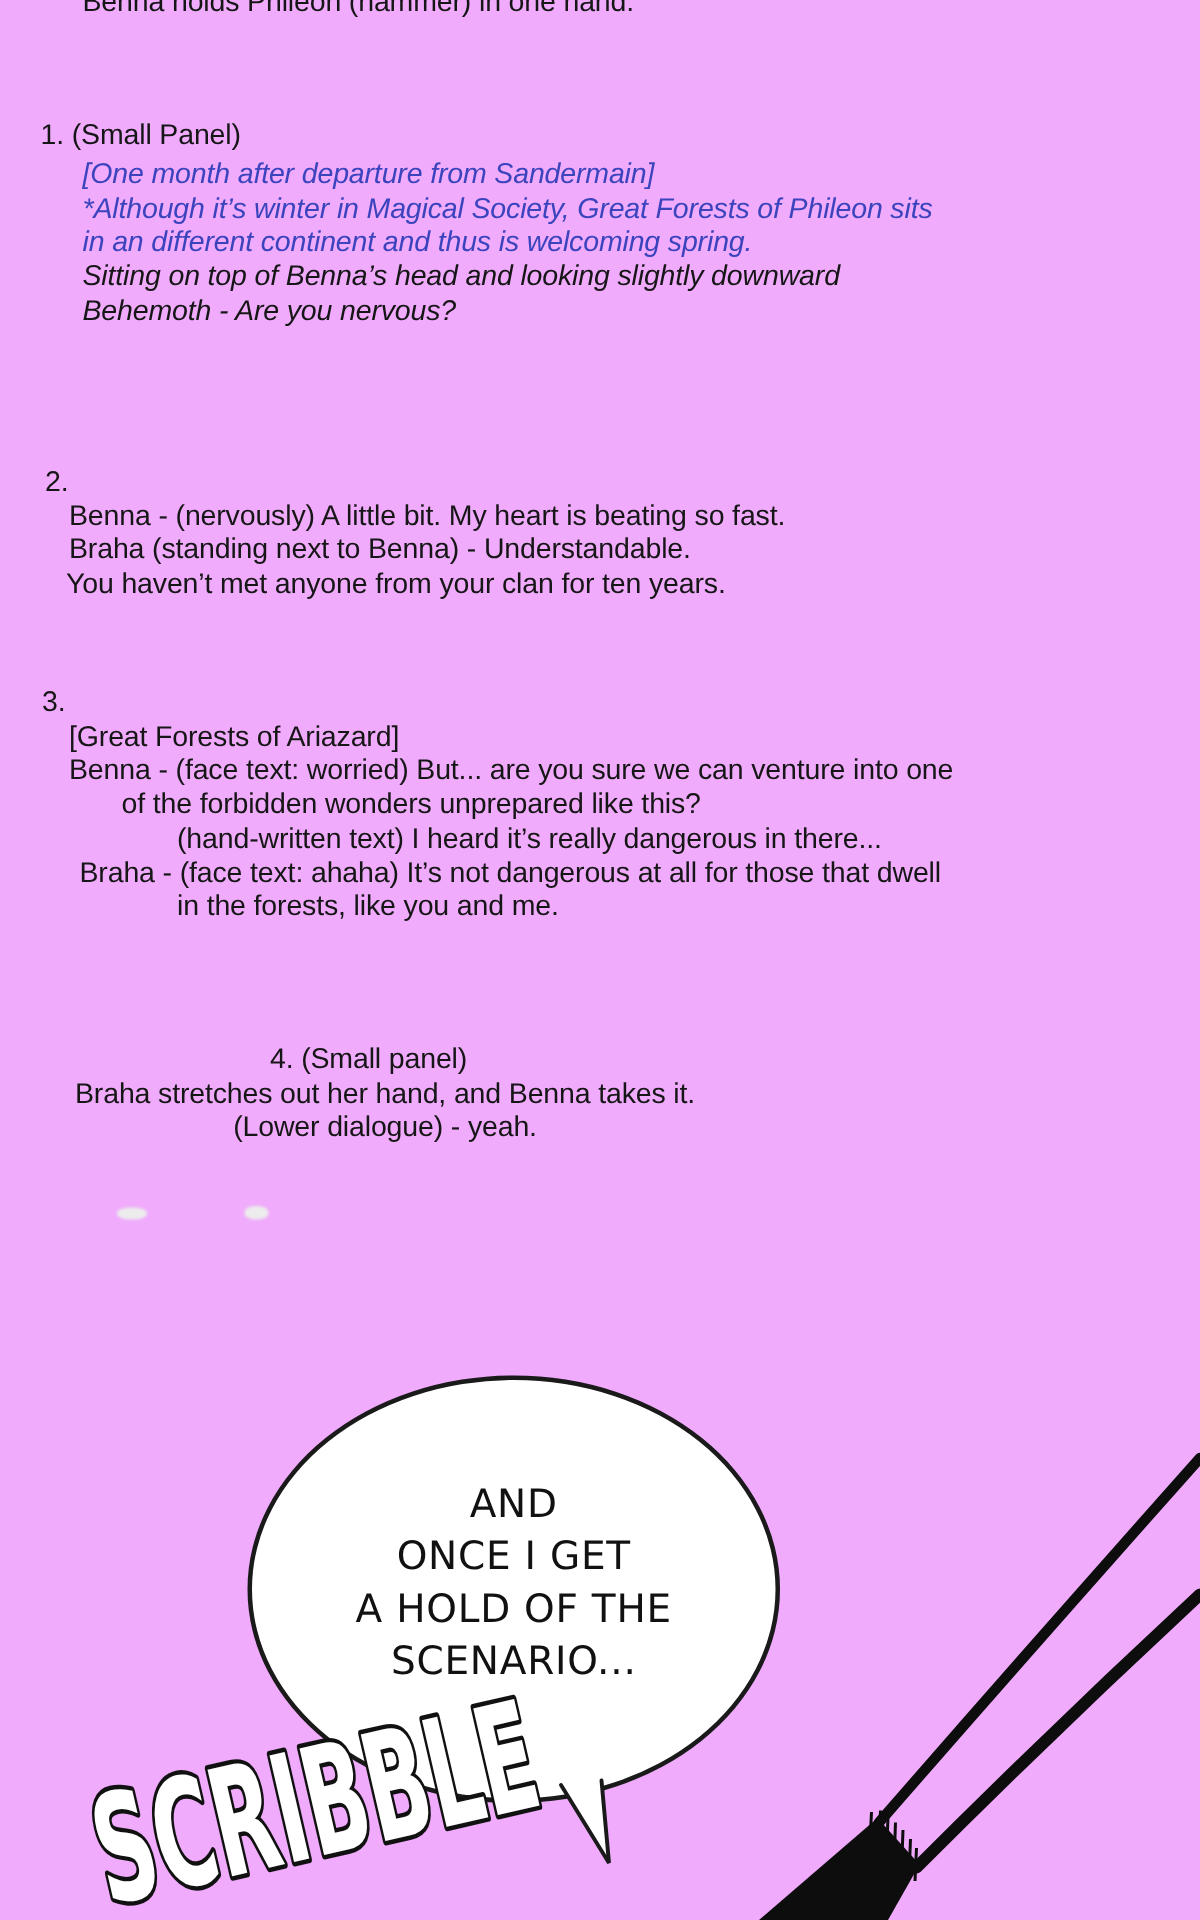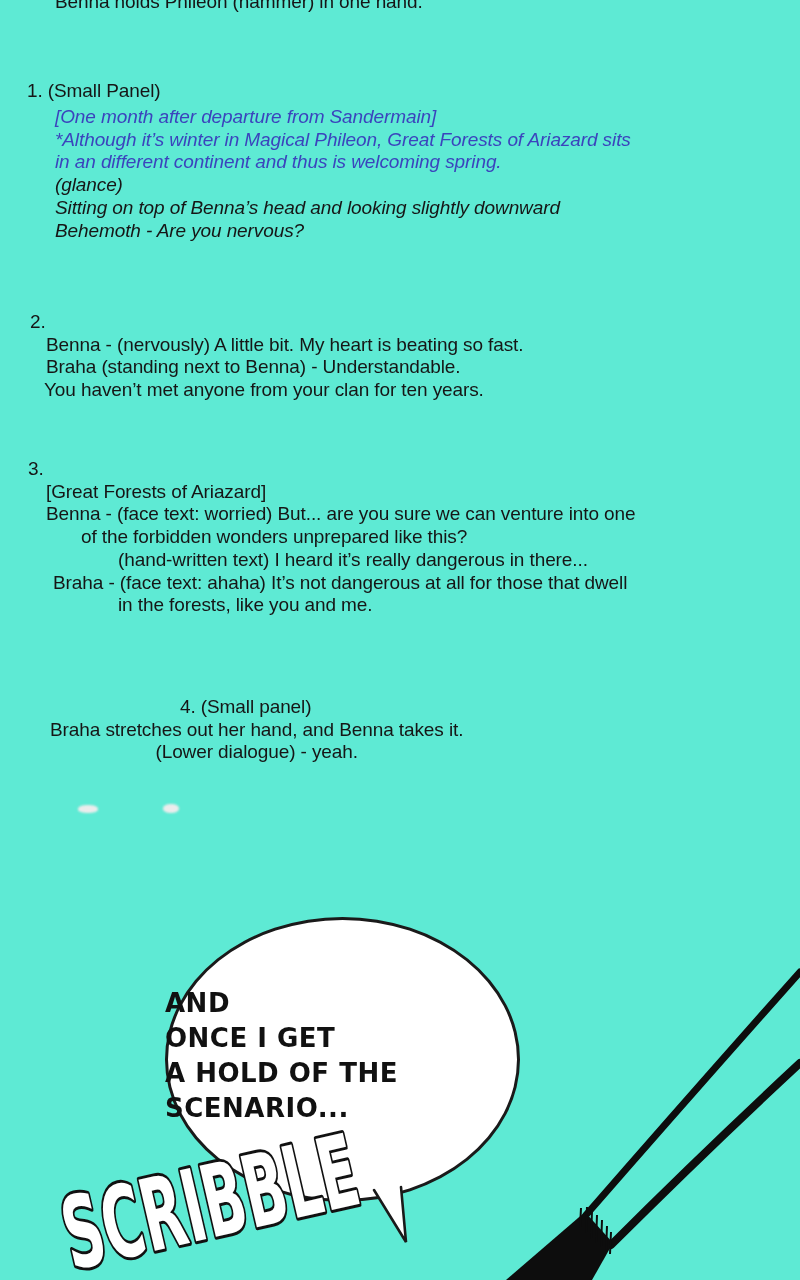--- a/index.html
+++ b/index.html
@@ -1,17 +1,17 @@
 <!DOCTYPE html>
 <html><head>
 <meta charset="utf-8">
 <style>
   html,body{margin:0;padding:0;background:#ffffff;}
   .page{
-    position:relative;width:800px;height:1280px;overflow:hidden;background:#5eead4;
+    position:relative;width:800px;height:1280px;overflow:hidden;background:#f0abfc;
     font-family:"Liberation Sans",sans-serif;color:#161616;
   }
   .block{position:absolute;font-size:19px;line-height:22.7px;white-space:nowrap;letter-spacing:-0.1px;}
   .ln{color:#161616;}
   .note{color:#3b44bd;}
   
   .in14{margin-left:14px}.in16{margin-left:16px}.in18{margin-left:18px}
   .in22{margin-left:22px}.in25{margin-left:25px}.in90{margin-left:90px}.in97{margin-left:53px}
   
   .intro{top:-9px;left:55px;}
@@ -23,41 +23,40 @@
   
   .smudge{position:absolute;background:#ececec;border-radius:45%;filter:blur(1.2px);}
   .sm1{left:78px;top:805px;width:20px;height:8px;}
   .sm2{left:163px;top:804px;width:16px;height:9px;}
   
   .bubble{
     position:absolute;left:165px;top:917px;width:355px;height:285px;
     background:#ffffff;border:3px solid #1a1a1a;border-radius:50%;box-sizing:border-box;
   }
   .bubble-text{
-    position:absolute;left:165px;top:986px;width:355px;text-align:left;
-    font-family:"DejaVu Sans",sans-serif;font-weight:bold;font-size:26px;line-height:35px;
+    position:absolute;left:165px;top:986px;width:355px;text-align:center;
+    font-family:"DejaVu Sans",sans-serif;font-weight:normal;font-size:26px;line-height:35px;
     color:#111;letter-spacing:0.5px;white-space:nowrap;
   }
   .overlay{position:absolute;left:0;top:0;width:800px;height:1280px;pointer-events:none;}
 </style>
 </head>
 <body>
 
 <div class="page">
 
   <div class="block intro ln">Benna holds Phileon (hammer) in one hand.</div>
 
   <div class="block s1h">
     <div class="ln">1. (Small Panel)</div>
   </div>
   <div class="block s1b">
     <div class="note">[One month after departure from Sandermain]</div>
-    <div class="note">*Although it’s winter in Magical Phileon, Great Forests of Ariazard sits</div>
+    <div class="note">*Although it’s winter in Magical Society, Great Forests of Phileon sits</div>
     <div class="note">in an different continent and thus is welcoming spring.</div>
-    <div class="ln">(glance)</div>
     <div class="ln">Sitting on top of Benna’s head and looking slightly downward</div>
     <div class="ln">Behemoth - Are you nervous?</div>
   </div>
 
   <div class="block s2">
     <div class="ln">2.</div>
     <div class="ln in16">Benna - (nervously) A little bit. My heart is beating so fast.</div>
     <div class="ln in16">Braha (standing next to Benna) - Understandable.</div>
     <div class="ln in14">You haven’t met anyone from your clan for ten years.</div>
   </div>

